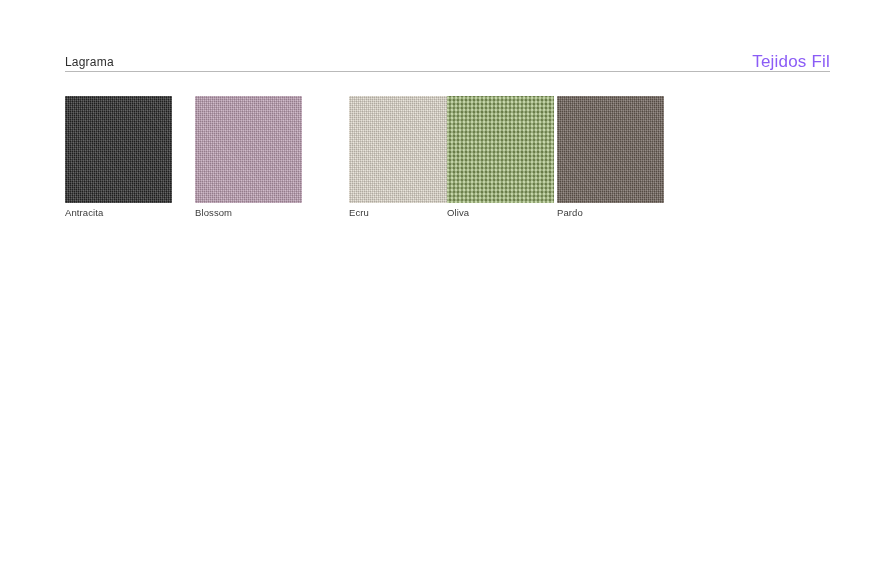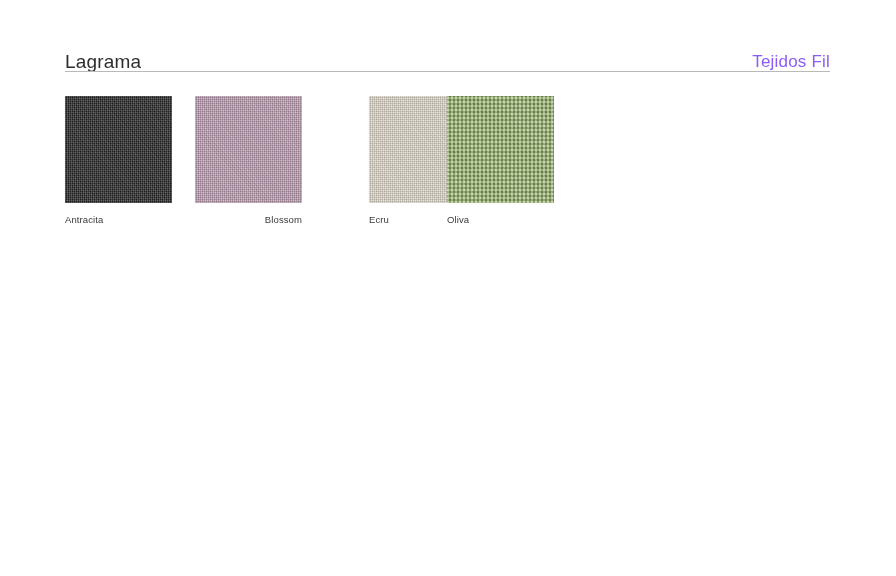--- a/index.html
+++ b/index.html
@@ -29,21 +29,21 @@
     position: absolute;
     left: 65px;
     top: 46px;
     width: 765px;
     height: 26px;
     display: flex;
     align-items: flex-end;
     justify-content: space-between;
   }
   .brand-title {
-    font-size: 19px;
+    font-size: 12px;
     font-weight: 400;
     letter-spacing: 0.2px;
     color: #2e2e2e;
     line-height: 20px;
     white-space: nowrap;
   }
   .collection-title {
     font-size: 17px;
     font-weight: 400;
     letter-spacing: 0.2px;
@@ -67,22 +67,22 @@
     top: 96px;
     width: 766px;
     height: 130px;
   }
   .swatch-card {
     position: absolute;
     top: 0;
     width: 107px;
   }
   .swatch-card:nth-child(1) { left: 0px; }
-  .swatch-card:nth-child(2) { left: 130px; text-align: right; }
-  .swatch-card:nth-child(3) { left: 268px; padding-left: 36px; }
+  .swatch-card:nth-child(2) { left: 130px; }
+  .swatch-card:nth-child(3) { left: 248px; padding-left: 36px; }
   .swatch-card:nth-child(4) { left: 382px; }
   .swatch-card:nth-child(5) { left: 492px; }
   .swatch-card:nth-child(6) { left: 635px; }
 
   .swatch-tile {
     position: relative;
     width: 107px;
     height: 107px;
     overflow: hidden;
     background-color: #888;
@@ -114,21 +114,21 @@
     position: absolute;
     inset: 0;
     background-image:
       repeating-linear-gradient(45deg,
         rgba(255,255,255,0.05) 0px, rgba(255,255,255,0.05) 1px,
         rgba(0,0,0,0.04) 1px, rgba(0,0,0,0.04) 3px);
     opacity: 0.75;
   }
 
   .swatch-label {
-    margin-top: 11px;
+    margin-top: 4px;
     font-size: 9.5px;
     font-weight: 400;
     letter-spacing: 0.1px;
     color: #3a3a3a;
     line-height: 12px;
     white-space: nowrap;
   }
 </style>
 </head>
 <body>
@@ -169,15 +169,22 @@
 
 
     <div class="swatch-card">
       <div class="swatch-tile basket" style="background-color: rgb(156, 186, 107);">
         <div class="weave"></div>
         <div class="slub"></div>
       </div>
       <div class="swatch-label">Oliva</div>
     </div>
 
+    <div class="swatch-card">
+      <div class="swatch-tile" style="background-color: rgb(109, 97, 88);">
+        <div class="weave"></div>
+        <div class="slub"></div>
+      </div>
+      <div class="swatch-label">Pardo</div>
+    </div>
 
   </div>
 </div>
 
 </body></html>

